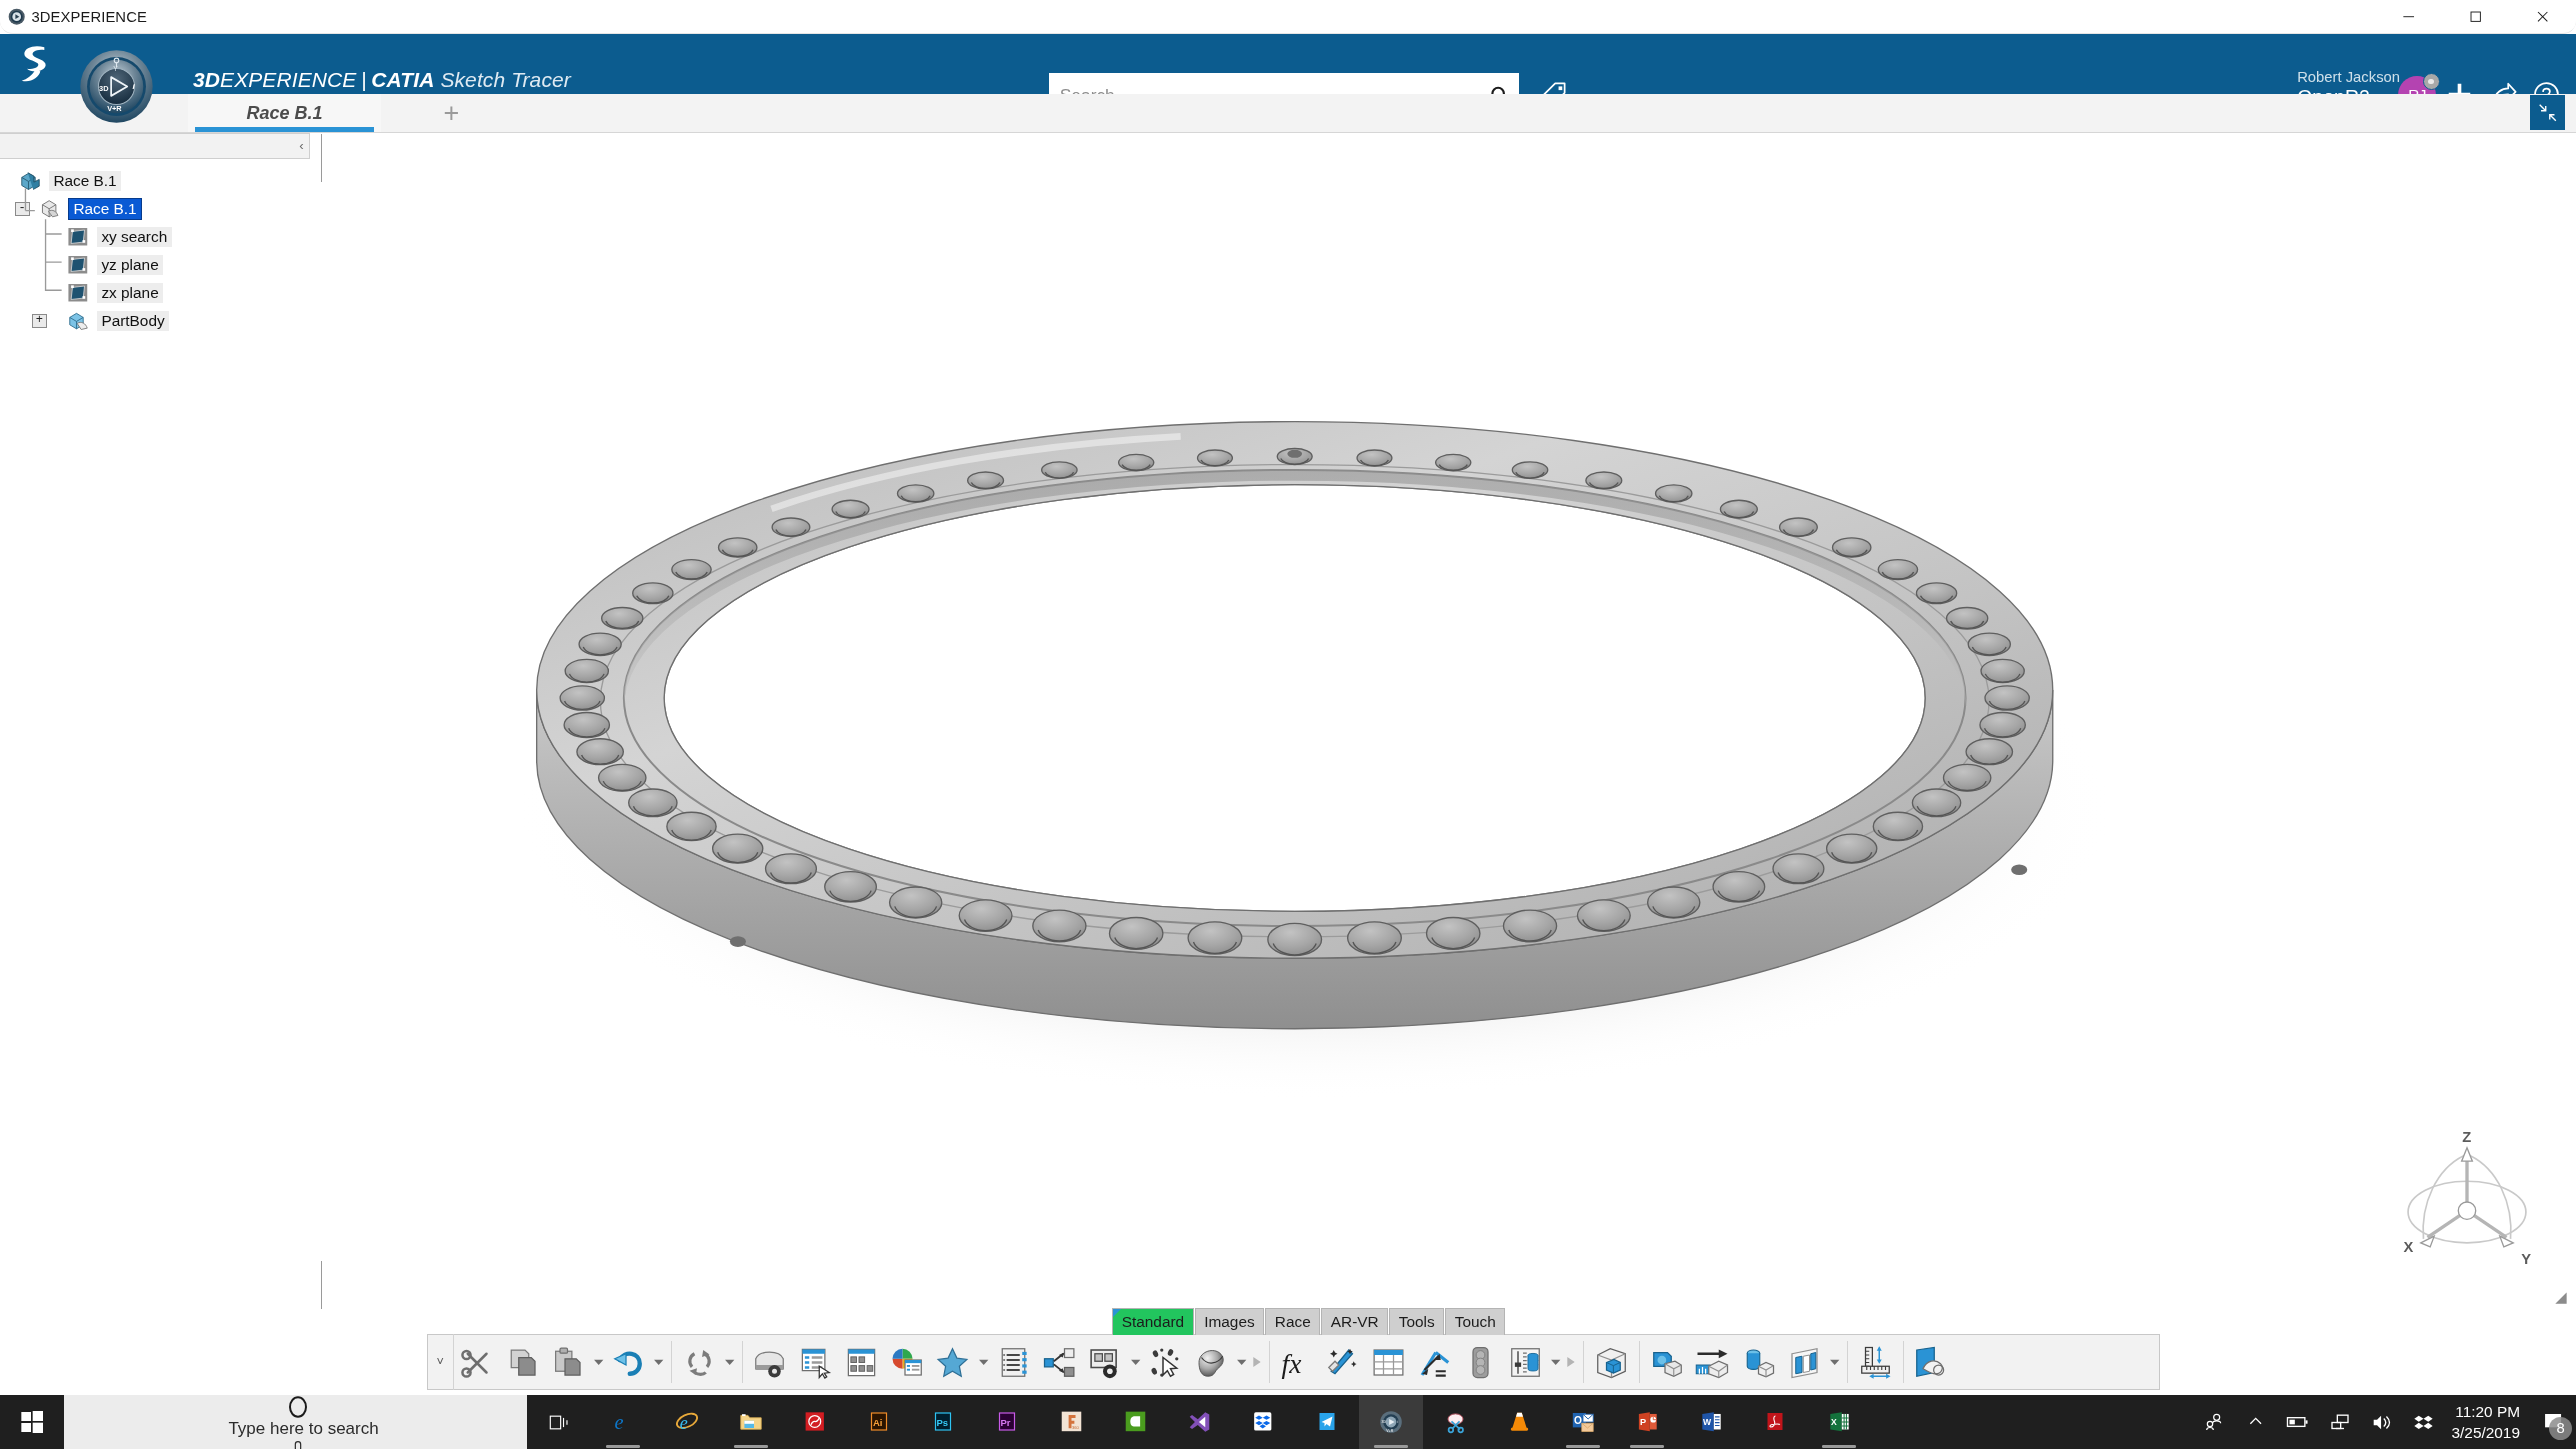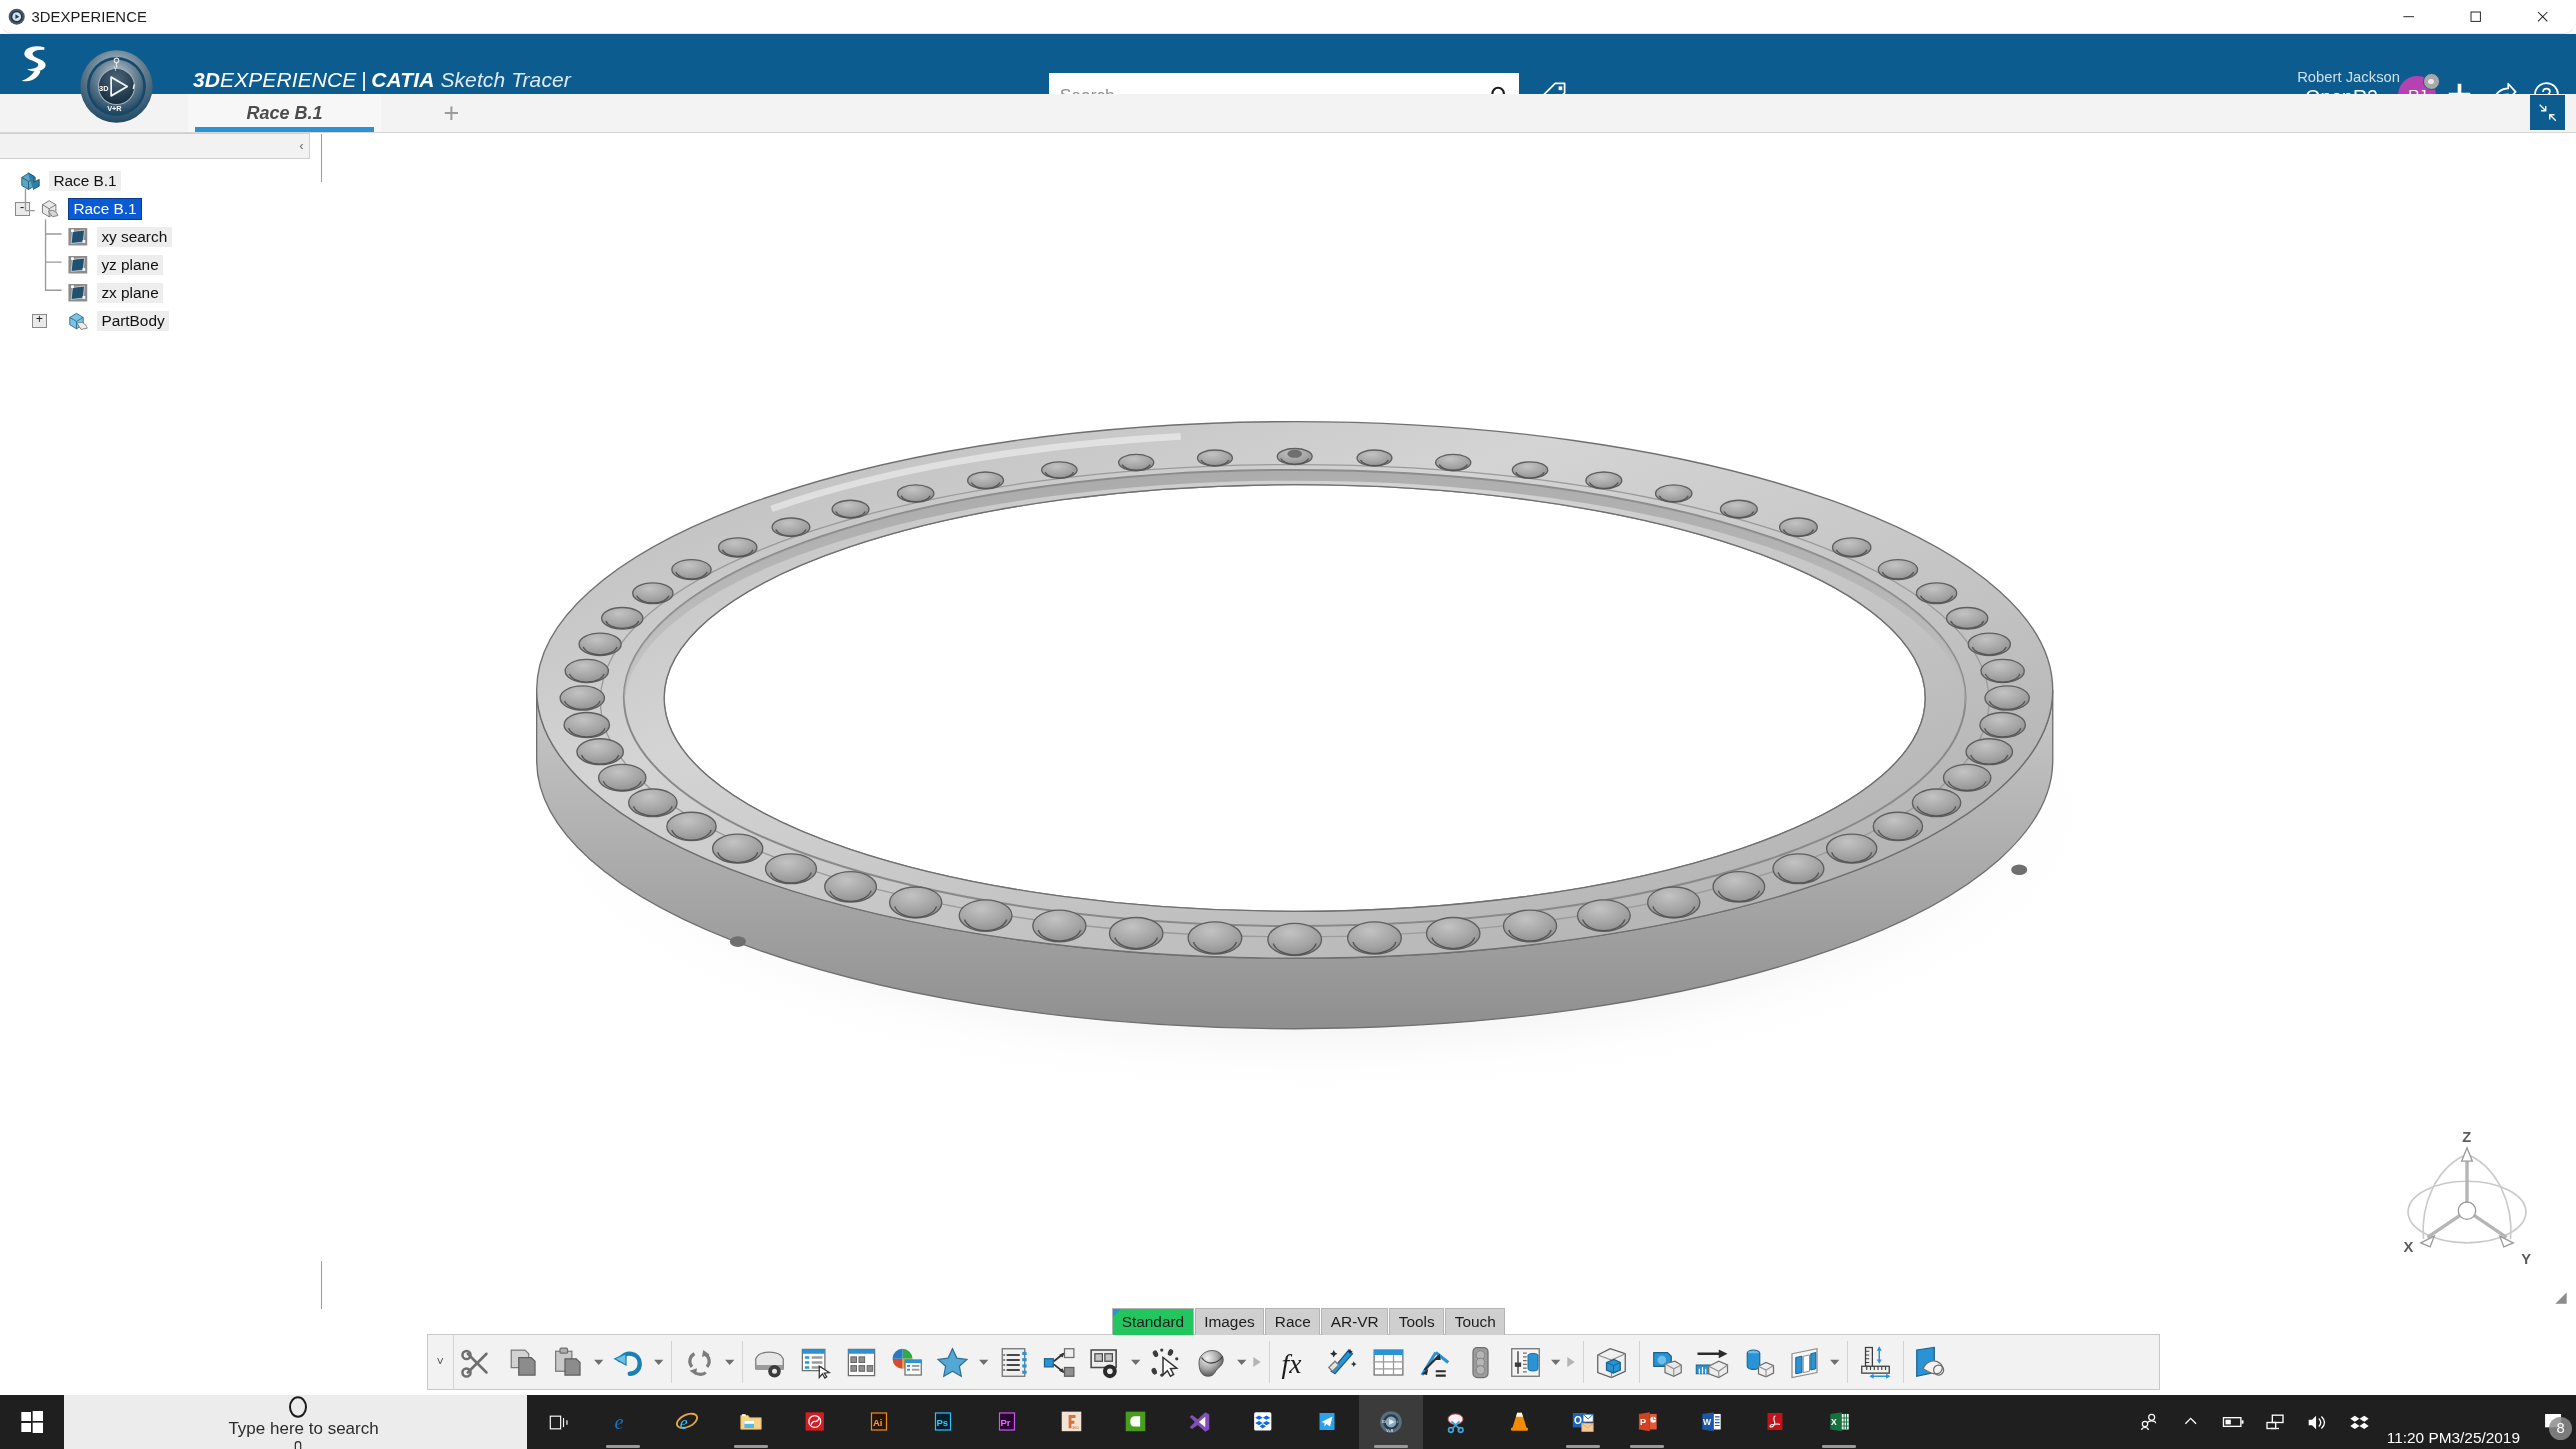--- a/index.html
+++ b/index.html
@@ -55,21 +55,21 @@
   .search-input {
     border: 0; outline: 0; flex: 1; font-size: 17.4px; color: #3b3b3b;
     font-family: "Liberation Sans", sans-serif; background: transparent;
   }
   .search-input::placeholder { color: #8d8d8d; }
   .tag-btn {
     position: absolute; left: 1531px; top: 39px; width: 42px; height: 44px;
     display: flex; align-items: center; justify-content: center;
   }
 
-  .user-block { position: absolute; right: 176px; top: 35px; text-align: center; }
+  .user-block { position: absolute; right: 176px; top: 35px; text-align: left; }
   .user-name { font-size: 14.8px; color: #cfe0ea; line-height: 17.4px; }
   .user-role { font-size: 19.5px; color: #ffffff; line-height: 23px; white-space: nowrap; }
   .avatar {
     position: absolute; right: 140px; top: 42px; width: 38px; height: 38px;
     border-radius: 50%; background: #b443b1; color: #fff;
     display: flex; align-items: center; justify-content: center;
     font-size: 15.4px; letter-spacing: -0.7px;
   }
   .avatar-status {
     position: absolute; right: 136px; top: 39px; width: 17.4px; height: 17.4px;
@@ -206,21 +206,21 @@
     content: ''; position: absolute; left: 14.8px; right: 14.8px; bottom: 1.3px; height: 2.7px;
     background: #9a9a9a; border-radius: 1.3px;
   }
   .tb-item.active { background: #3b3b3b; }
   .tray { margin-left: auto; display: flex; align-items: center; height: 54px; }
   .tray-icon {
     width: 42px; height: 54px; display: flex; align-items: center; justify-content: center;
     color: #ffffff;
   }
   .clock {
-    height: 52px; display: flex; flex-direction: row; align-items: flex-end;
+    height: 52px; display: flex; flex-direction: column; align-items: flex-end;
     justify-content: center; color: #fff; font-size: 15.4px; line-height: 21px;
     padding: 0 12px 0 6.7px; white-space: nowrap;
   }
   .notif {
     width: 44px; height: 54px; display: flex; align-items: center; justify-content: center;
     position: relative; color: #fff;
   }
   .notif-badge {
     position: absolute; right: 4px; bottom: 9.4px; width: 23px; height: 23px;
     border-radius: 50%; background: rgba(140,140,140,.85); color: #fff;

